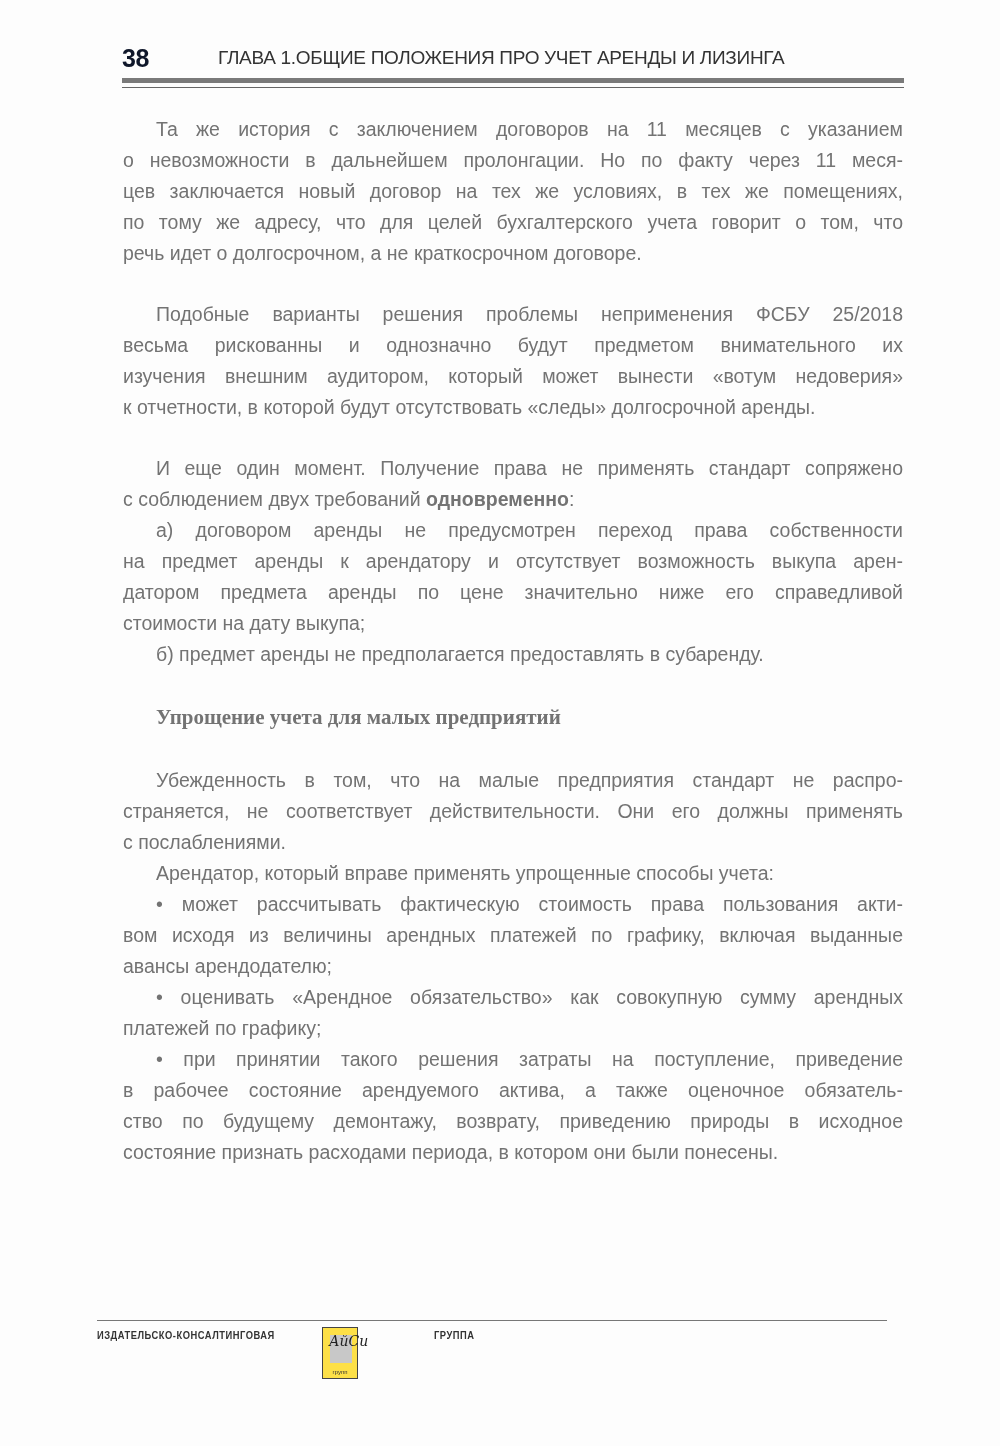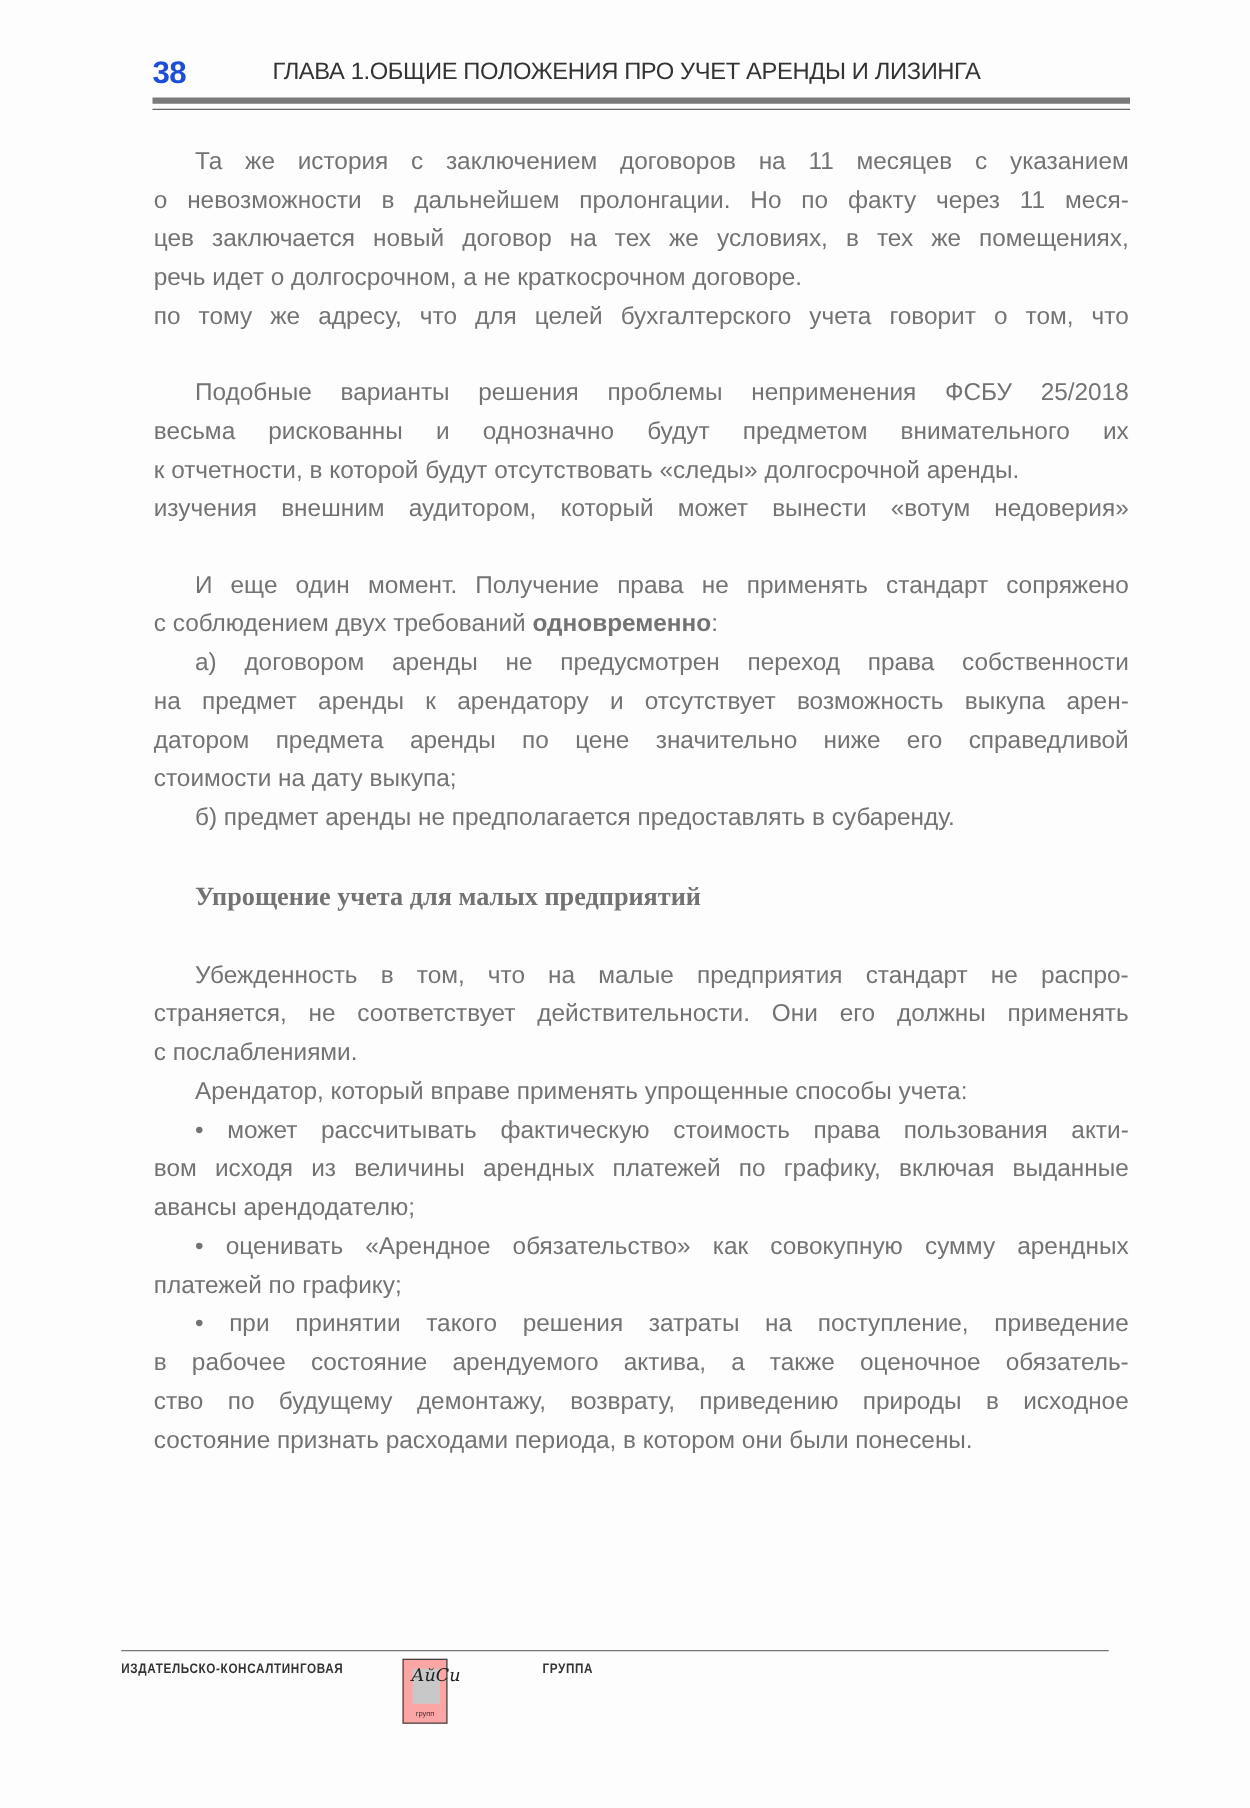--- a/index.html
+++ b/index.html
@@ -10,21 +10,21 @@
     overflow: hidden;
     font-family: "DejaVu Sans", sans-serif;
     color: #2a2a2a;
   }
   .header {
     position: absolute; left: 122px; top: 44px; width: 782px; height: 50px;
   }
   .page-num {
     position: absolute; left: 0; top: 0;
     font-family: "Liberation Sans", sans-serif;
-    font-weight: bold; font-size: 25px; color: #1d4ed8;
+    font-weight: bold; font-size: 25px; color: #0f172a;
     letter-spacing: -0.5px;
   }
   .running-head {
     position: absolute; left: 96px; top: 3px;
     font-family: "Liberation Sans", sans-serif;
     font-size: 19px; color: #333;
     letter-spacing: -0.3px;
   }
   .rule-thick {
     position: absolute; left: 0; top: 34px; width: 782px; height: 5px;
@@ -58,21 +58,21 @@
   .footer-left, .footer-right {
     position: absolute; top: 9px;
     font-family: "Liberation Sans", sans-serif;
     font-size: 11px; letter-spacing: 0.6px; color: #333; font-weight: bold;
     transform: scaleX(0.85); transform-origin: left;
   }
   .footer-left { left: 0; }
   .footer-right { left: 337px; }
   .logo {
     position: absolute; left: 225px; top: 7px; width: 34px; height: 50px;
-    border: 1px solid #444; background: #fca5a5;
+    border: 1px solid #444; background: #fde047;
   }
   .logo-inner {
     position: absolute; left: 7px; top: 7px; width: 22px; height: 28px;
     background: #c8c8c8;
   }
   .logo-mark {
     position: absolute; left: 6px; top: 6px;
     font-family: "DejaVu Serif", serif; font-style: italic; font-size: 14px;
     color: #222; line-height: 14px;
   }
@@ -89,29 +89,29 @@
   <span class="running-head">ГЛАВА 1.ОБЩИЕ ПОЛОЖЕНИЯ ПРО УЧЕТ АРЕНДЫ И ЛИЗИНГА</span>
   <div class="rule-thick"></div>
   <div class="rule-thin"></div>
 </div>
 
 <div class="content">
   <div class="p indent">
     <span class="line">Та же история с заключением договоров на 11 месяцев с указанием</span>
     <span class="line" style="text-indent:0">о невозможности в дальнейшем пролонгации. Но по факту через 11 меся-</span>
     <span class="line" style="text-indent:0">цев заключается новый договор на тех же условиях, в тех же помещениях,</span>
+    <span class="line" style="text-indent:0">по тому же адресу, что для целей бухгалтерского учета говорит о том, что</span>
     <span class="line last" style="text-indent:0">речь идет о долгосрочном, а не краткосрочном договоре.</span>
-    <span class="line" style="text-indent:0">по тому же адресу, что для целей бухгалтерского учета говорит о том, что</span>
   </div>
   <div class="gap"></div>
   <div class="p indent">
     <span class="line">Подобные варианты решения проблемы неприменения ФСБУ 25/2018</span>
     <span class="line" style="text-indent:0">весьма рискованны и однозначно будут предметом внимательного их</span>
+    <span class="line" style="text-indent:0">изучения внешним аудитором, который может вынести «вотум недоверия»</span>
     <span class="line last" style="text-indent:0">к отчетности, в которой будут отсутствовать «следы» долгосрочной аренды.</span>
-    <span class="line" style="text-indent:0">изучения внешним аудитором, который может вынести «вотум недоверия»</span>
   </div>
   <div class="gap"></div>
   <div class="p indent">
     <span class="line">И еще один момент. Получение права не применять стандарт сопряжено</span>
     <span class="line last" style="text-indent:0"><span>с соблюдением двух требований </span><b>одновременно</b><span>:</span></span>
   </div>
   <div class="p indent">
     <span class="line">а) договором аренды не предусмотрен переход права собственности</span>
     <span class="line" style="text-indent:0">на предмет аренды к арендатору и отсутствует возможность выкупа арен-</span>
     <span class="line" style="text-indent:0">датором предмета аренды по цене значительно ниже его справедливой</span>

